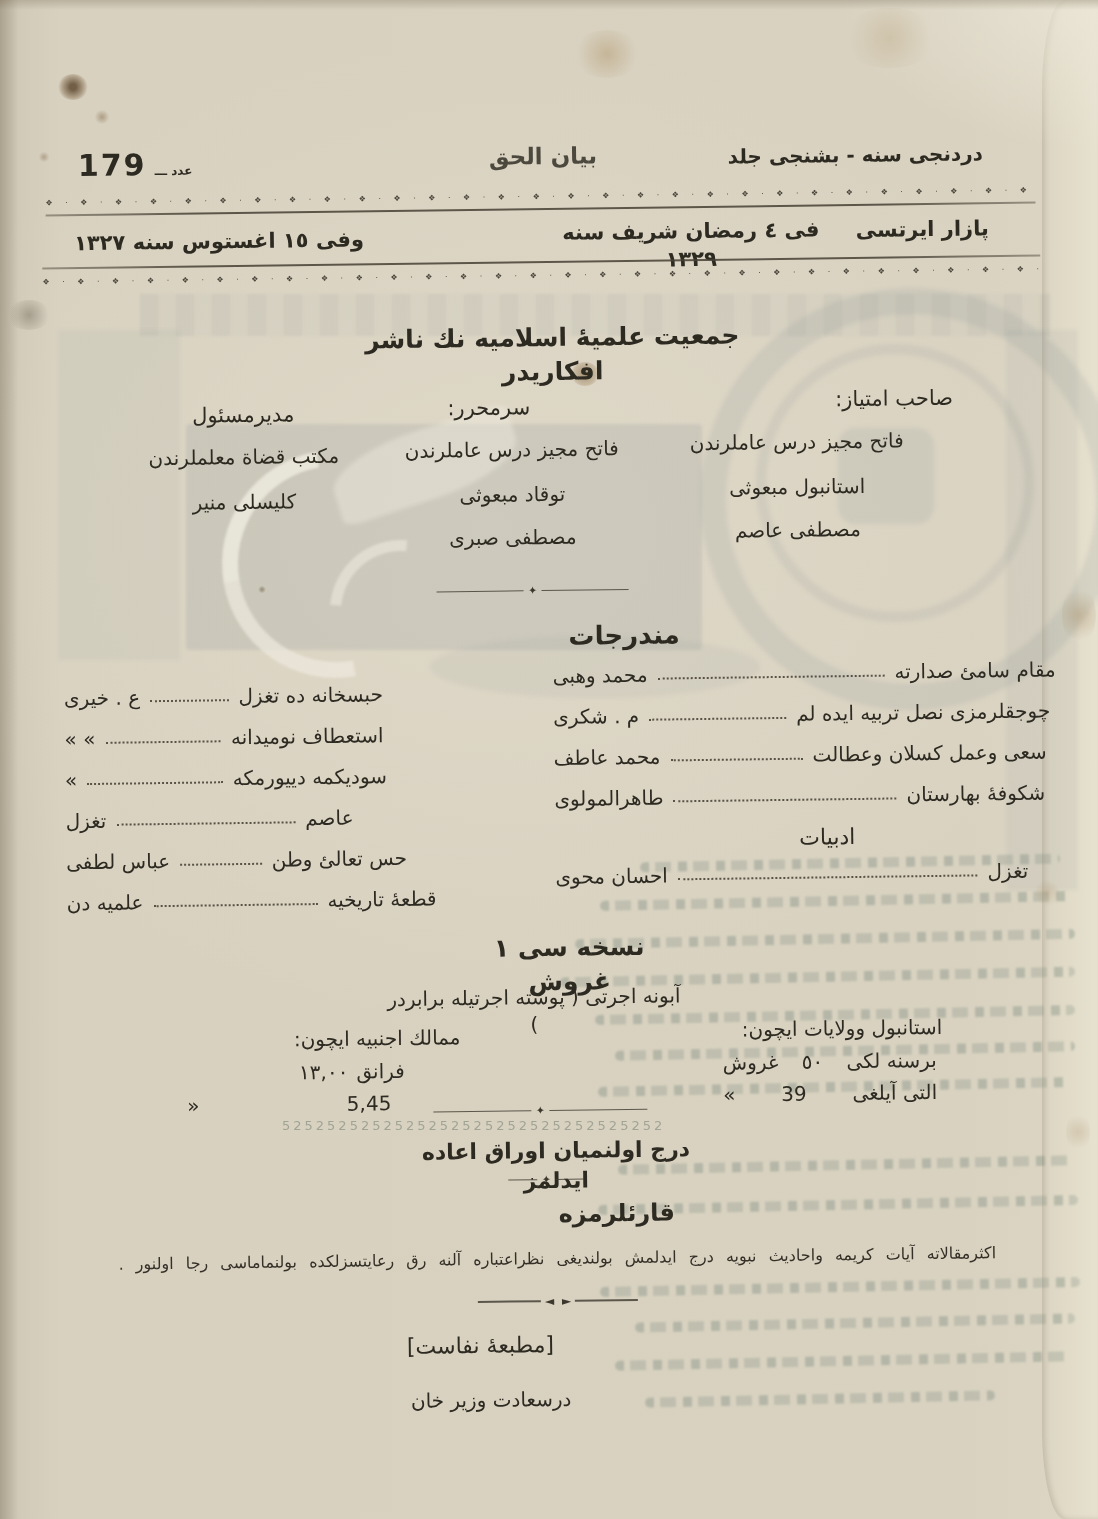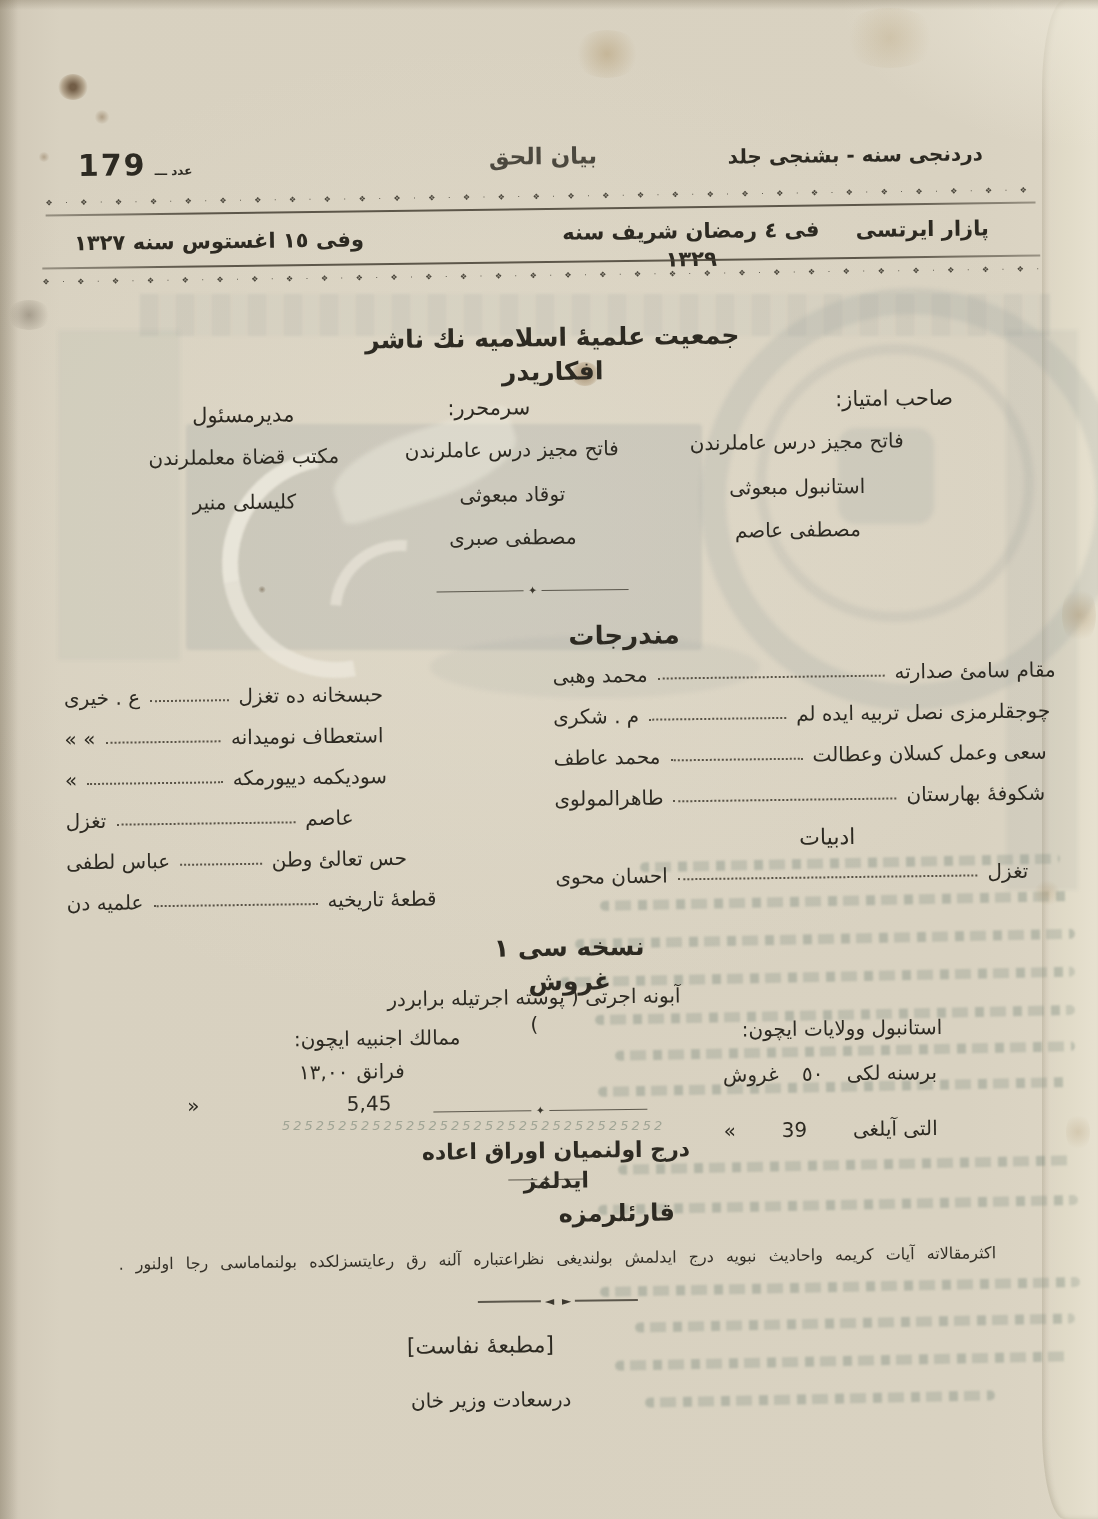--- a/index.html
+++ b/index.html
@@ -58,21 +58,21 @@
   .bl5{left:595px;top:1010px;width:480px;}
   .bl6{left:615px;top:1046px;width:460px;}
   .bl7{left:598px;top:1082px;width:470px;}
   .bl8{left:618px;top:1160px;width:455px;}
   .bl9{left:598px;top:1200px;width:480px;}
   .bl10{left:600px;top:1282px;width:480px;}
   .bl11{left:635px;top:1318px;width:440px;}
   .bl12{left:615px;top:1356px;width:455px;}
   .bl13{left:645px;top:1394px;width:350px;}
   .bleed-digits{position:absolute;left:282px;top:1118px;width:488px;overflow:hidden;white-space:nowrap;
-    font-size:13px;letter-spacing:3px;color:rgba(92,108,96,.45);filter:blur(.6px);direction:ltr;font-style:italic;}
+    font-size:13px;letter-spacing:3px;color:rgba(92,108,96,.45);filter:blur(.6px);direction:ltr;}
 
   
   .content{position:absolute;inset:0;transform:rotate(-.75deg);transform-origin:549px 700px;
     color:#2d2a22;direction:rtl;}
   .abs{position:absolute;line-height:1.35;}
   .ctr{text-align:center;}
 
   .vol{right:108px;top:146px;font-size:20px;font-weight:bold;}
   .masthead-title{left:455px;top:141px;width:190px;font-size:23px;font-weight:bold;opacity:.82;}
   .issue{left:85px;top:140px;display:flex;align-items:baseline;gap:8px;}
@@ -139,21 +139,21 @@
   .contents-left .r4{padding-right:86px;}
   .contents-left .r5{padding-right:33px;}
   .contents-left .r6{padding-right:4px;}
 
   .price{left:458px;top:931px;width:216px;font-size:25px;font-weight:600;}
   .subhead{left:378px;top:984px;width:304px;font-size:20px;}
   .subcol{position:absolute;font-size:20px;}
   .subcol .shead{text-align:right;margin-bottom:9px;}
   .subcol .sline{display:flex;align-items:baseline;margin-bottom:8px;}
   .sub-right{right:160px;top:1020px;width:232px;}
-  .sub-right .sline .v{margin:12px auto;}
+  .sub-right .sline .v{margin:0 auto;}
   .sub-right .sline{padding:0 6px 0 12px;}
   .sub-left{left:178px;top:1024px;width:278px;}
   .sub-left .sl2{direction:ltr;justify-content:center;gap:8px;padding-left:60px;}
   .sub-left .sl3{direction:ltr;justify-content:space-between;padding:0 70px 0 4px;}
 
   .noreturn{left:393px;top:1136px;width:314px;font-size:22px;font-weight:600;}
   .readers{left:546px;top:1198px;width:128px;font-size:24px;font-weight:600;}
   .note{left:86px;top:1248px;width:928px;font-size:16px;white-space:nowrap;text-align:center;word-spacing:7px;color:#343027;}
   .printer{left:360px;top:1330px;width:224px;font-size:22px;}
   .address{left:368px;top:1386px;width:228px;font-size:20px;}

